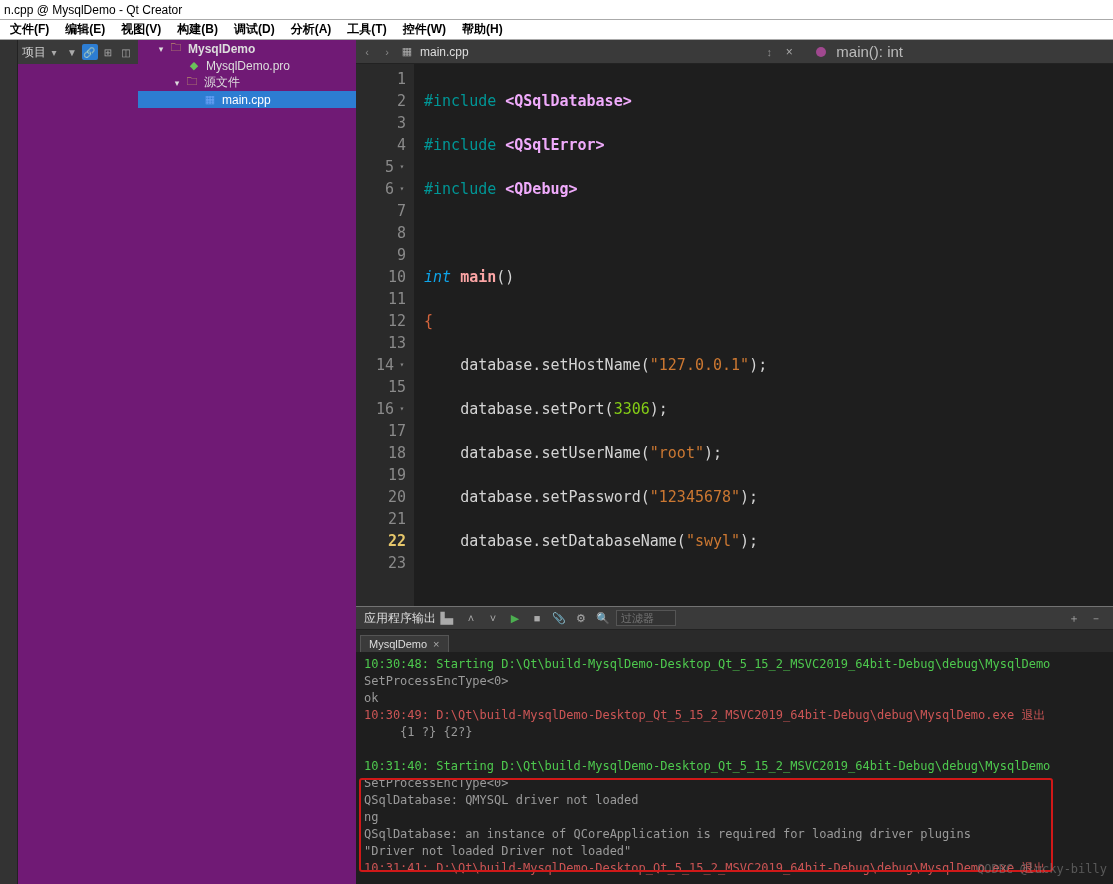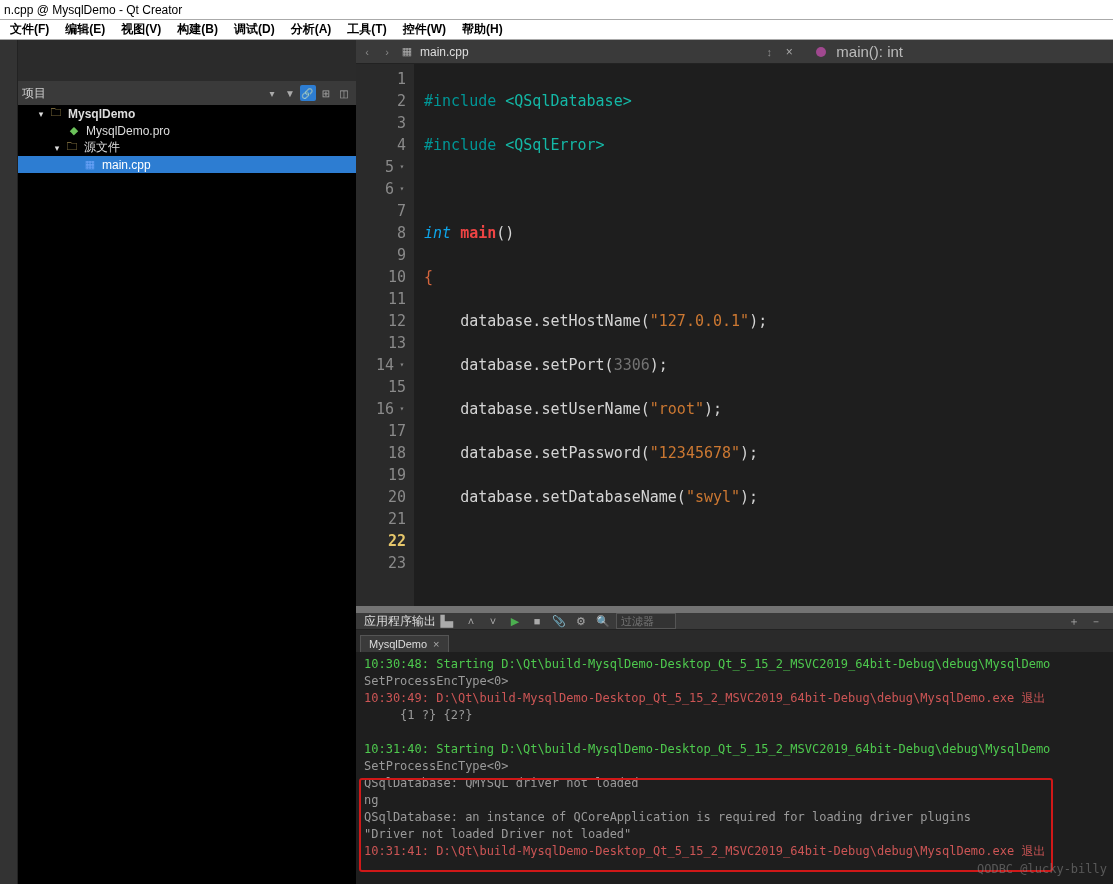--- a/index.html
+++ b/index.html
@@ -2,21 +2,21 @@
 <html><head>
 <meta charset="utf-8">
 <style>
 * { margin: 0; padding: 0; box-sizing: border-box; }
 body { font-family: "Microsoft YaHei", sans-serif; font-size: 12px; background: #2b2b2b; color: #ccc; width: 1113px; height: 884px; overflow: hidden; }
 .titlebar { background: #fff; color: #000; height: 20px; display: flex; align-items: center; padding: 0 4px; font-size: 12px; border-bottom: 1px solid #aaa;}
 .menubar { background: #fff; color: #000; height: 20px; display: flex; gap: 4px; padding: 0 4px; font-size: 12px; align-items: center; border-bottom: 1px solid #aaa;}
 .menubar span { padding: 2px 6px; cursor: default; font-weight: bold; }
 .main { display: flex; height: 844px; }
 .leftstrip { width: 18px; background: #333; border-right: 1px solid #222; }
-.sidebar { width: 338px; background: #000000; display: flex; flex-direction: column; margin-top: 41px; }
+.sidebar { width: 338px; background: #701a75; display: flex; flex-direction: row; }
 .sidehdr { display: flex; align-items: center; justify-content: space-between; height: 24px; background: #3a3a3a; padding: 0 4px;}
 .sidehdr .lbl { color: #ccc; }
 .sidetools { display:flex; gap:2px; }
 .sidetools span { width:16px; height:16px; display:inline-flex; align-items:center; justify-content:center; font-size:10px; color:#aaa; cursor:pointer;}
 .sidetools .linkbtn { background:#2d7dd2; border-radius:2px; color:#fff; }
 .tree { flex:1; overflow:auto; font-size: 12px; }
 .tree-row { display:flex; align-items:center; height:17px; padding-right:4px; color:#ddd; cursor:pointer;}
 .tree-row.sel { background:#2d7dd2; color:#fff; }
 .tw { width:14px; text-align:center; font-size:9px; }
 .ficon { display:inline-flex; align-items:center; justify-content:center; width:16px; height:14px; margin-right:4px; font-size:11px }
@@ -34,28 +34,28 @@
 .funcdot { width:10px;height:10px;border-radius:50%;background:#a0488f;display:inline-block;margin-right:4px;}
 .funcsig { color:#bbb; font-size:15px; }
 .editor { flex:1; display:flex; overflow:hidden; background:#1e1e1e; font-family:Consolas,monospace; font-size:15px; line-height:22px;}
 .gutter { width:58px; background:#2a2a2a; color:#8a8a8a; text-align:right; padding-top:4px;}
 .gline { height:22px; padding-right:8px; display:flex; justify-content:flex-end; align-items:center; gap:4px;}
 .gline.cur { color:#e6c76b; font-weight:bold;}
 .fold { font-size:8px; color:#888; width:8px; text-align:center; }
 .code { flex:1; padding:4px 0 0 10px; white-space:pre; color:#d4d4d4; overflow:hidden;}
 .code div { height:22px; }
 .k-pre { color:#009696; }
-.k-inc { color:#14b8a6; }
+.k-inc { color:#f0abfc;font-weight:bold; }
 .k-kw { color:#0ea5e9; font-style:italic; }
 .k-type { color:#c678dd; }
-.k-func { color:#ef4444; font-weight:bold; }
+.k-func { color:#fca5a5; font-weight:bold; }
 .k-str { color:#cc7832; }
-.k-num { color:#737373; }
+.k-num { color:#84cc16; }
 .k-brace { color:#d4653d; }
-.output-head { height:24px; background:#3a3a3a; display:flex; align-items:center; gap:4px; padding:0 8px; border-top:7px solid #737373;border-bottom:1px solid #222;}
+.output-head { height:24px; background:#3a3a3a; display:flex; align-items:center; gap:4px; padding:0 8px; border-top:1px solid #737373;border-bottom:1px solid #222;}
 .output-head .lbl { color:#ddd; margin-right:auto; }
 .obtn { width:18px;height:18px;text-align:center;color:#aaa;cursor:pointer;font-size:11px; display:inline-flex;align-items:center;justify-content:center;}
 .runbtn { color:#4caf50;}
 .outtab { height:22px;display:flex;align-items:flex-end;background:#2a2a2a; padding:0 4px;}
 .outtab .tab { background:#3a3a3a; border:1px solid #555; border-bottom:none; padding:2px 8px; font-size:11px; color:#ddd; display:flex; align-items:center; gap:6px;}
 .outtab .closex { color:#aaa; cursor:pointer; font-size:11px;}
 .output { height:232px; background:#1e1e1e; font-family:Consolas,monospace; font-size:12px; line-height:17px; padding:4px 8px; overflow:hidden; position:relative;}
 .out-line { white-space:pre; }
 .out-green { color:#4ec94e; }
 .out-red { color:#cc5555; }
@@ -205,20 +205,21 @@
       <div class="gline cur">
             <span>22</span>
           </div>
       <div class="gline">
             <span>23</span>
           </div>
     </div>
     <div class="code">
 <div><span class="k-pre">#include</span> <span class="k-inc">&lt;QSqlDatabase&gt;</span></div>
 <div><span class="k-pre">#include</span> <span class="k-inc">&lt;QSqlError&gt;</span></div>
+<div><span class="k-pre">#include</span> <span class="k-inc">&lt;QDebug&gt;</span></div>
 <div> </div>
 <div><span class="k-kw">int</span> <span class="k-func">main</span><span>()</span></div>
 <div><span class="k-brace">{</span></div>
 <div>    <span>database.setHostName(</span><span class="k-str">"127.0.0.1"</span><span>);</span></div>
 <div>    <span>database.setPort(</span><span class="k-num">3306</span><span>);</span></div>
 <div>    <span>database.setUserName(</span><span class="k-str">"root"</span><span>);</span></div>
 <div>    <span>database.setPassword(</span><span class="k-str">"12345678"</span><span>);</span></div>
 <div>    <span>database.setDatabaseName(</span><span class="k-str">"swyl"</span><span>);</span></div>
 
 
@@ -251,20 +252,21 @@
   </div>
   <div class="outtab">
     <div class="tab">
       <span>MysqlDemo</span>
       <span class="closex">×</span>
     </div>
   </div>
   <div class="output" id="outpane">
     <div class="out-line out-green">10:30:48: Starting D:\Qt\build-MysqlDemo-Desktop_Qt_5_15_2_MSVC2019_64bit-Debug\debug\MysqlDemo</div>
         <div class="out-line out-grey">SetProcessEncType&lt;0&gt;</div>
+        <div class="out-line out-grey">ok</div>
         <div class="out-line out-red">10:30:49: D:\Qt\build-MysqlDemo-Desktop_Qt_5_15_2_MSVC2019_64bit-Debug\debug\MysqlDemo.exe 退出</div>
         <div class="out-line out-grey">     {1 ?} {2?}</div>
         <div class="out-line "> </div>
         <div class="out-line out-green">10:31:40: Starting D:\Qt\build-MysqlDemo-Desktop_Qt_5_15_2_MSVC2019_64bit-Debug\debug\MysqlDemo</div>
         <div class="out-line out-grey">SetProcessEncType&lt;0&gt;</div>
         <div class="out-line out-grey">QSqlDatabase: QMYSQL driver not loaded</div>
         <div class="out-line out-grey">ng</div>
         <div class="out-line out-grey">QSqlDatabase: an instance of QCoreApplication is required for loading driver plugins</div>
         <div class="out-line out-grey">"Driver not loaded Driver not loaded"</div>
         <div class="out-line out-red">10:31:41: D:\Qt\build-MysqlDemo-Desktop_Qt_5_15_2_MSVC2019_64bit-Debug\debug\MysqlDemo.exe 退出</div>

